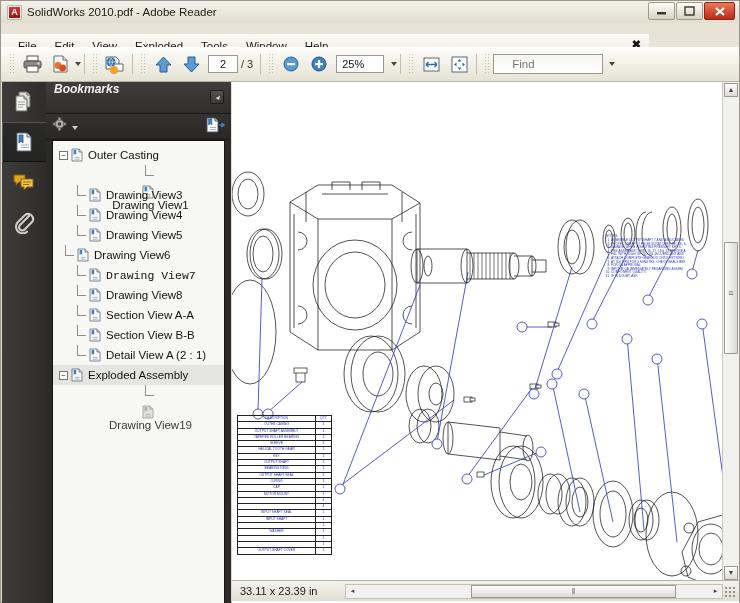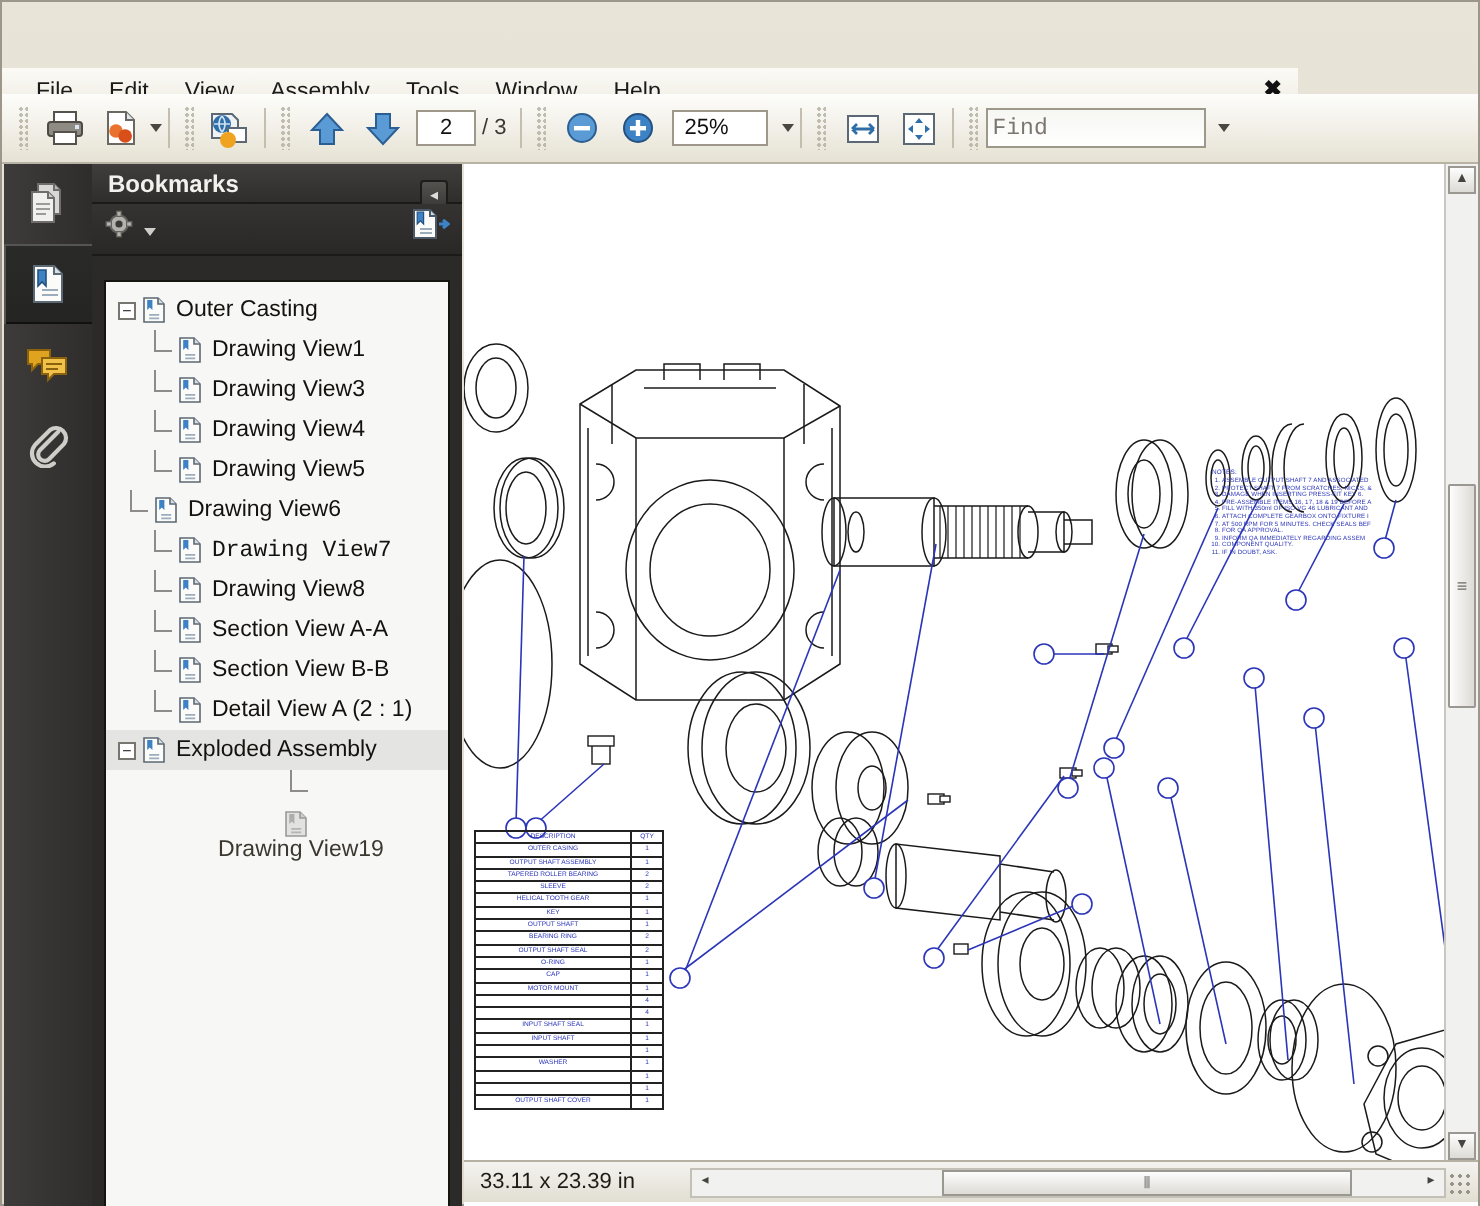--- a/index.html
+++ b/index.html
@@ -52,36 +52,36 @@
   .caret { width:0;height:0;border-left:3.5px solid transparent;border-right:3.5px solid transparent;
     border-top:4px solid #4a4740; margin-left:1px; }
   .pagebox { width:30px; height:18px; border:1px solid #9d988a; background:#fff;
     font-size:11px; text-align:center; line-height:17px; color:#111; margin:0 3px; }
   .pagetot { font-size:11px; color:#3a372f; margin-right:4px; }
   .zoombox { width:48px; height:18px; border:1px solid #9d988a; background:#fff;
     font-size:11px; line-height:17px; color:#111; padding-left:5px; margin-left:3px; }
   .zoomcaret { margin-left:7px; }
   .findbox { width:110px; height:20px; border:1px solid #9d988a;
     background:linear-gradient(#f6f6f3,#fff); font-size:11.5px; line-height:19px;
-    color:#7b7670; padding-left:2px;font-family:Liberation Mono, monospace; }
+    color:#7b7670; padding-left:18px; }
 
   
   .navstrip { position:absolute; left:1px; top:81px; width:44px; height:521px;
     background:linear-gradient(90deg,#3d3c3a,#2e2d2b); }
   .nav-btn { width:44px; height:40px; display:flex; align-items:center; justify-content:center; }
   .nav-btn.sel { background:linear-gradient(#2a2a28,#242422);
     box-shadow:inset 1px 0 0 #555, inset 0 1px 0 #555, inset 0 -1px 0 #111; }
   .nav-spacer { flex:1; }
 
   
   .bmpanel { position:absolute; left:45px; top:81px; width:185px; height:521px;
     background:#2b2a28; }
-  .bmhead { height:20px; background:linear-gradient(#3f3e3c,#2f2e2c);
-    display:flex; align-items:center; padding-left:8px;
-    border-bottom:1px solid #1b1a19; }
+  .bmhead { height:32px; background:linear-gradient(#3f3e3c,#2f2e2c);
+    display:flex; padding-left:8px;
+    border-bottom:1px solid #1b1a19;font-style:italic; }
   .bmhead-title { color:#f2f1ee; font-size:12px; font-weight:bold; }
   .bm-collapse { position:absolute; right:7px; top:8px; width:14px; height:14px;
     background:linear-gradient(#54524f,#3b3a38); border:1px solid #1d1c1b; border-radius:2px;
     color:#ddd; font-size:8px; text-align:center; line-height:13px; }
   .bmtools { height:26px; background:linear-gradient(#343331,#292826);
     display:flex; align-items:center; padding:0 6px; border-bottom:1px solid #1b1a19;
     position:relative; }
   .bmtree { position:absolute; left:6px; top:58px; width:173px; height:497px;
     background:#f7f7f5; border:1px solid #15140f; overflow:hidden; }
   .tnode { display:flex; align-items:center; height:20px; font-size:11.5px;
@@ -131,26 +131,47 @@
   .bom td { border:.5px solid #222; color:#2b35b8; font-size:3.3px; text-align:center;
     height:5.3px; line-height:5.3px; padding:0; }
   .bom td.q { width:16px; }
   .bom td.d { width:78px; }
 </style>
 </head>
 <body>
 
 <div class="window">
 
+  <div class="titlebar">
+    <div class="title-icon"></div>
+    <div class="title-text">SolidWorks 2010.pdf - Adobe Reader</div>
+    <div class="win-btns">
+      <div class="wb">
+        <svg width="11" height="9">
+            <rect x="1" y="5" width="9" height="2.5" fill="#3a372f"></rect>
+          </svg>
+      </div>
+      <div class="wb">
+        <svg width="11" height="10">
+            <rect x="1" y="1" width="9" height="8" fill="none" stroke="#3a372f" stroke-width="1.4"></rect>
+          </svg>
+      </div>
+      <div class="wb close">
+        <svg width="12" height="11">
+            <path d="M2 2 L10 9 M10 2 L2 9" stroke="#fff" stroke-width="2.2" fill="none"></path>
+          </svg>
+      </div>
+    </div>
+  </div>
 
   <div class="menubar">
     <div class="menu-item">File</div>
     <div class="menu-item">Edit</div>
     <div class="menu-item">View</div>
-    <div class="menu-item">Assembly</div>
+    <div class="menu-item">Exploded</div>
     <div class="menu-item">Tools</div>
     <div class="menu-item">Window</div>
     <div class="menu-item">Help</div>
     <div class="menu-close">✖</div>
   </div>
 
   <div class="toolbar">
     <div class="grip"></div>
 
     <div class="tb">
@@ -308,21 +329,21 @@
           <div class="tnode" style="padding-left: 6px;">
             <span class="expander">−</span>
             <span class="bm-ico"><svg width="13" height="14" viewBox="0 0 13 14">
                 <path d="M1 1 h7 l3 3 v9 h-10 z" fill="#fbfbfa" stroke="#5c6874" stroke-width=".8"></path>
                 <path d="M8 1 v3 h3" fill="#d5dde5" stroke="#5c6874" stroke-width=".8"></path>
                 <path d="M2.6 2 h2.6 v5 l-1.3 -1.3 l-1.3 1.3 z" fill="#3d82c4"></path>
                 <path d="M3.6 9.4 h5 M3.6 11.2 h5" stroke="#9badbd" stroke-width=".9"></path>
               </svg></span>
             <span>Outer Casting</span>
           </div>
-          <div class="tnode" style="padding-left: 24px;">
+          <div class="tnode" style="padding-left: 24px; flex-direction: column;">
             <span style="width: 12px; height: 20px; position: relative; flex: 0 0 auto;">
               <span style="position:absolute;left:0;top:0;bottom:10px;width:1px;background:#8d8c88"></span>
               <span style="position:absolute;left:0;top:10px;width:9px;height:1px;background:#8d8c88"></span>
             </span>
             <span class="bm-ico"><svg width="13" height="14" viewBox="0 0 13 14">
                 <path d="M1 1 h7 l3 3 v9 h-10 z" fill="#fbfbfa" stroke="#5c6874" stroke-width=".8"></path>
                 <path d="M8 1 v3 h3" fill="#d5dde5" stroke="#5c6874" stroke-width=".8"></path>
                 <path d="M2.6 2 h2.6 v5 l-1.3 -1.3 l-1.3 1.3 z" fill="#3d82c4"></path>
                 <path d="M3.6 9.4 h5 M3.6 11.2 h5" stroke="#9badbd" stroke-width=".9"></path>
               </svg></span>

